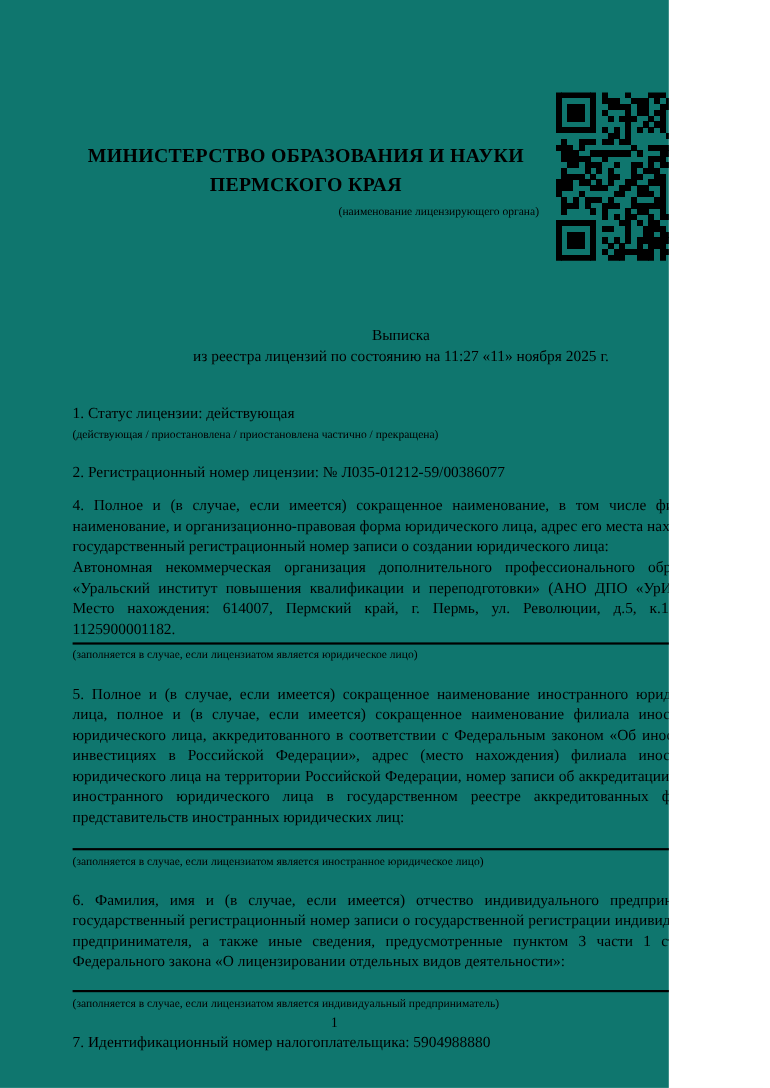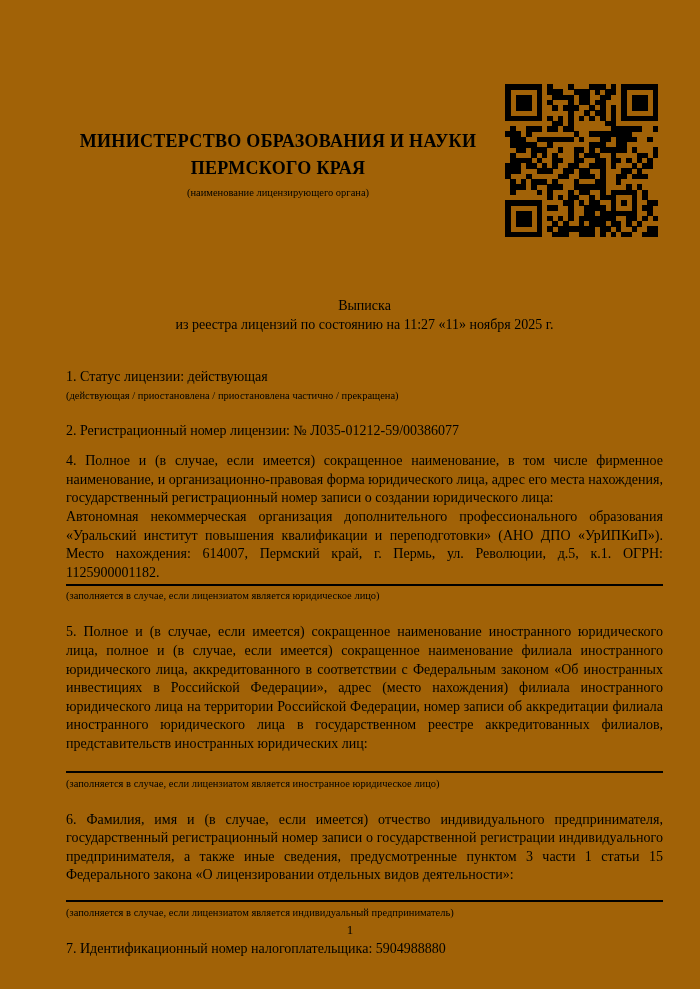--- a/index.html
+++ b/index.html
@@ -2,23 +2,23 @@
 <html lang="ru"><head>
 <meta charset="utf-8">
 <style>
   html, body {
     margin: 0;
     padding: 0;
     background: #ffffff;
   }
   .page {
     position: relative;
-    width: 700px;
+    width: 608px;
     height: 989px;
-    background: #a16207;
+    background: #0f766e;
     color: #000000;
     font-family: "Liberation Serif", "DejaVu Serif", serif;
     overflow: hidden;
   }
   .qr {
     position: absolute;
     left: 505px;
     top: 84px;
     width: 153px;
     height: 153px;
@@ -33,20 +33,21 @@
   .org-line {
     font-weight: bold;
     font-size: 18px;
     line-height: 27px;
     letter-spacing: 0.3px;
   }
   .org-caption {
     font-size: 10.5px;
     line-height: 14px;
     margin-top: 4px;
+    text-align: right;
   }
   .content {
     position: absolute;
     left: 66px;
     top: 296px;
     width: 597px;
   }
   .doc-title-block {
     text-align: center;
     font-size: 14px;

